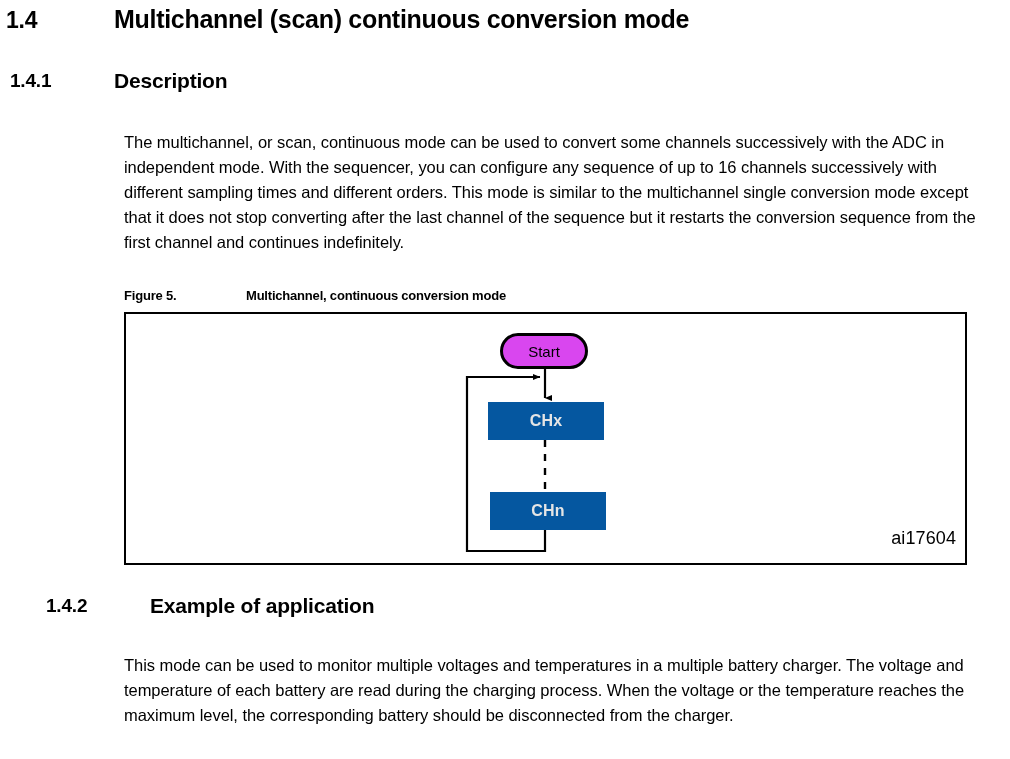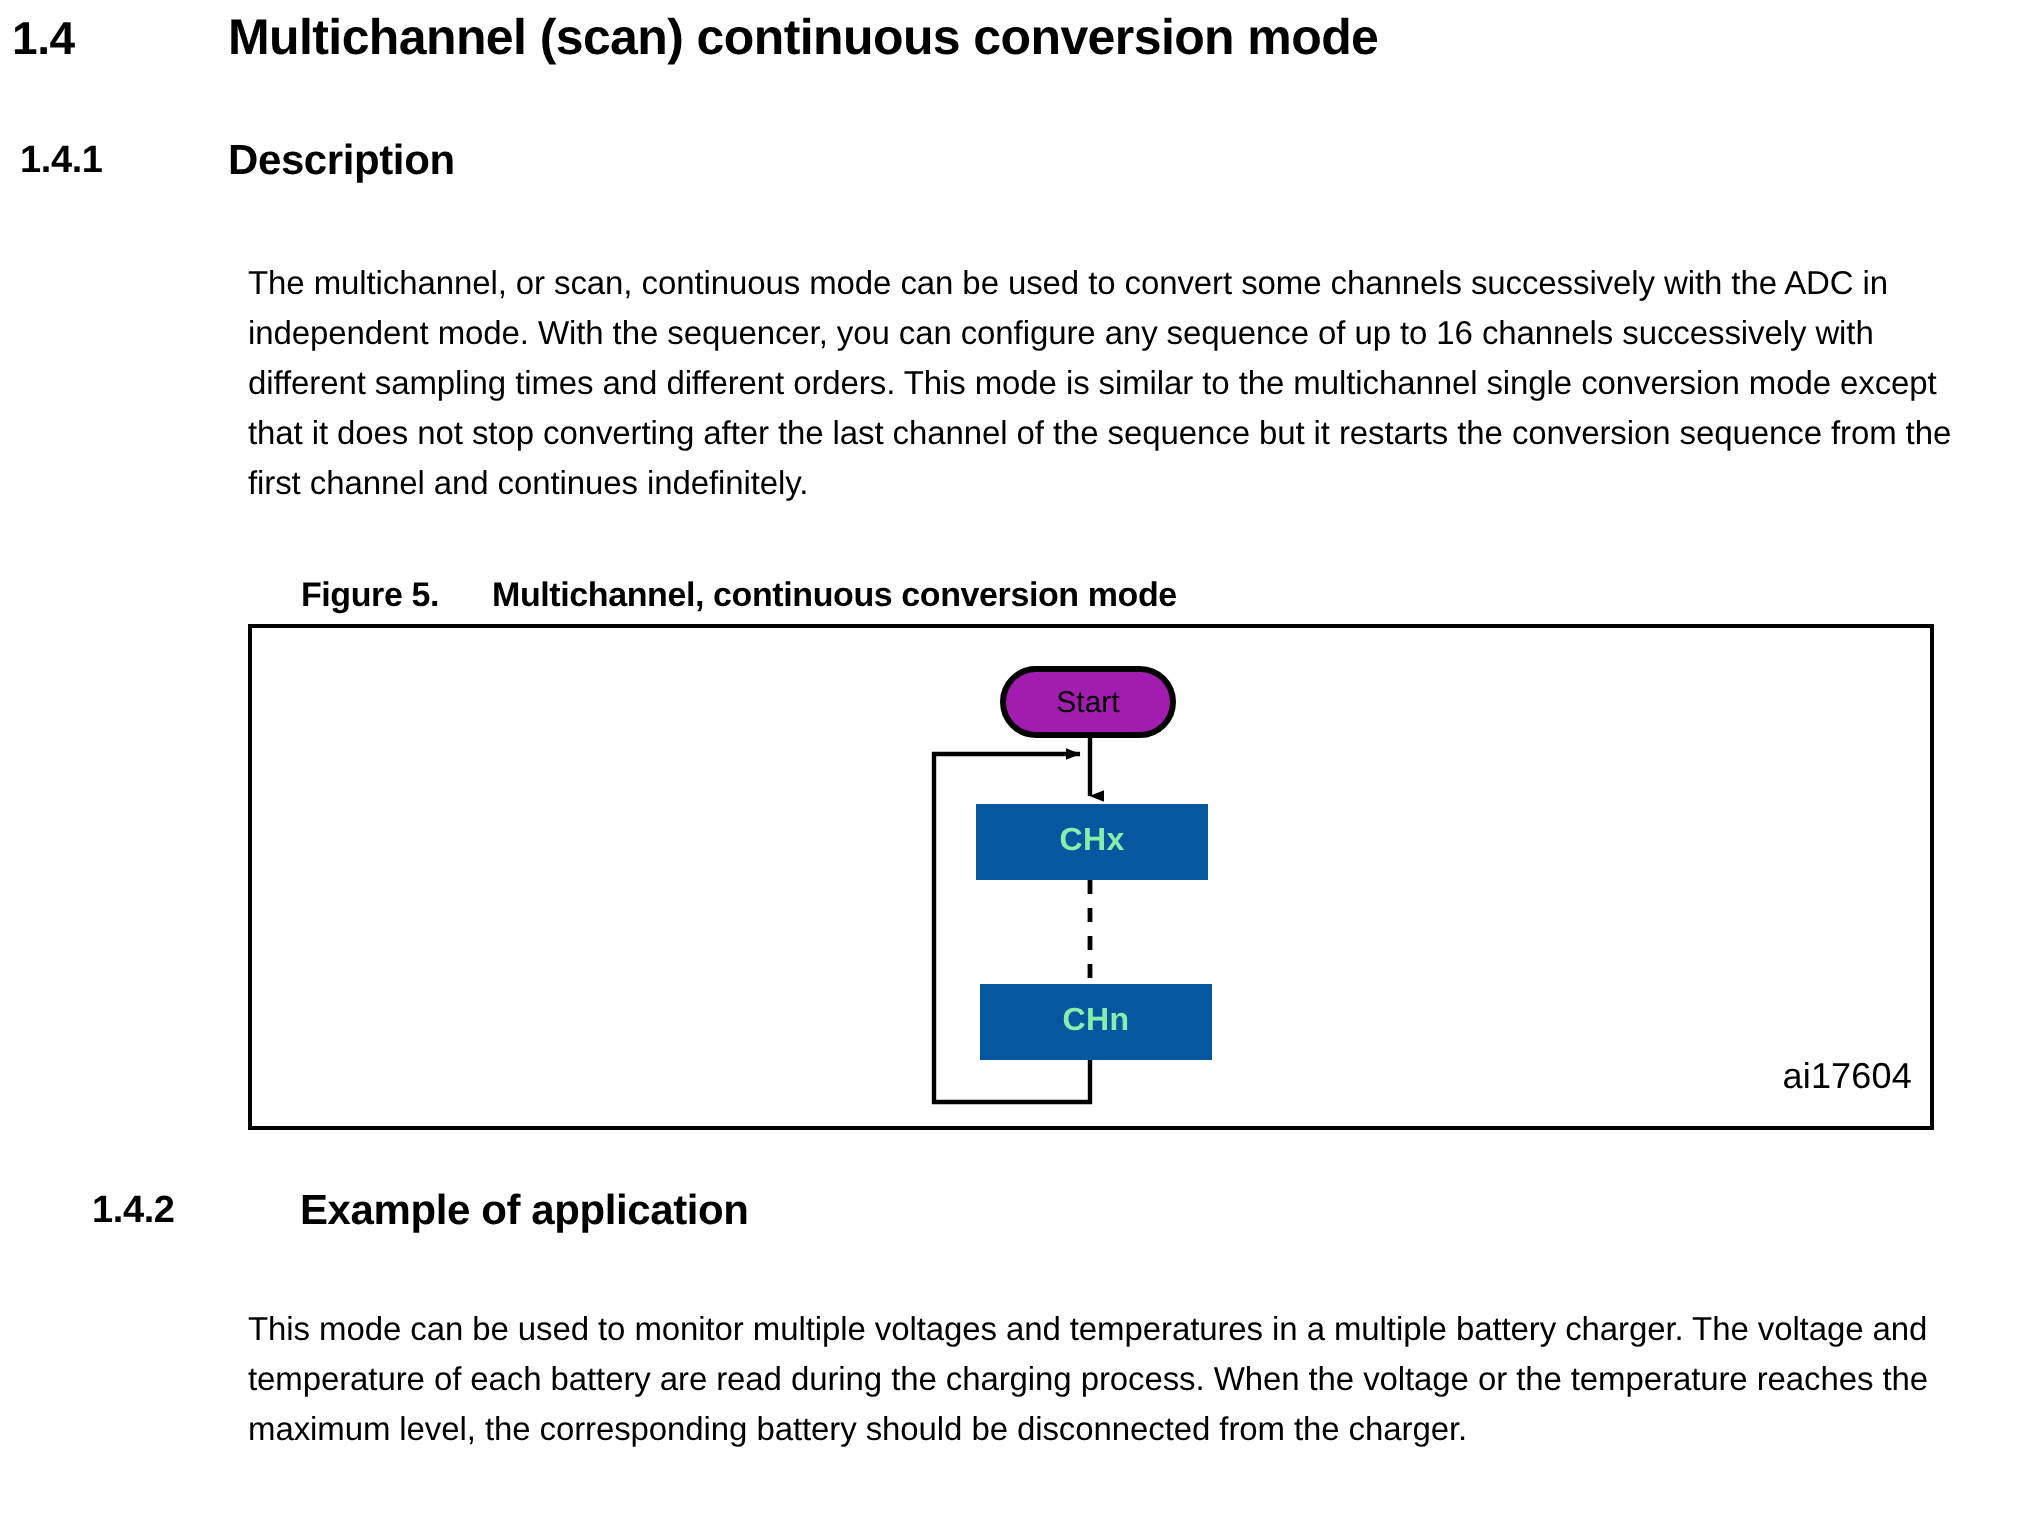--- a/index.html
+++ b/index.html
@@ -81,24 +81,23 @@
   }
   .para.p1 { top: 113px; width: 852px; }
   .para.p2 { top: 636px; width: 856px; }
 
   
   .fig-caption {
     position: absolute;
     left: 124px;
     top: 288px;
     display: flex;
-    font-size: 17px;
-    font-weight: bold;
-    letter-spacing: -0.2px;
-    text-align: center;
+    font-size: 13px;
+    font-weight: bold;
+    letter-spacing: -0.2px;
   }
   .fig-caption .fig-label { width: 122px; }
 
   
   .figure {
     position: absolute;
     left: 124px;
     top: 312px;
     width: 843px;
     height: 253px;
@@ -122,33 +121,33 @@
 
   
   .start-node {
     position: absolute;
     left: 374px;
     top: 19px;
     width: 88px;
     height: 36px;
     border: 3.5px solid #000000;
     border-radius: 20px;
-    background: #a21caf;
+    background: #d946ef;
     box-sizing: border-box;
     display: flex;
     align-items: center;
     justify-content: center;
     font-size: 15px;
     color: #000000;
   }
 
   .proc-node {
     position: absolute;
     background: #0557a0;
-    color: #86efac;
+    color: #e5e5e5;
     font-size: 16px;
     font-weight: bold;
     display: flex;
     align-items: center;
     justify-content: center;
     letter-spacing: 0.2px;
   }
   .proc-chx {
     left: 362px;
     top: 88px;

